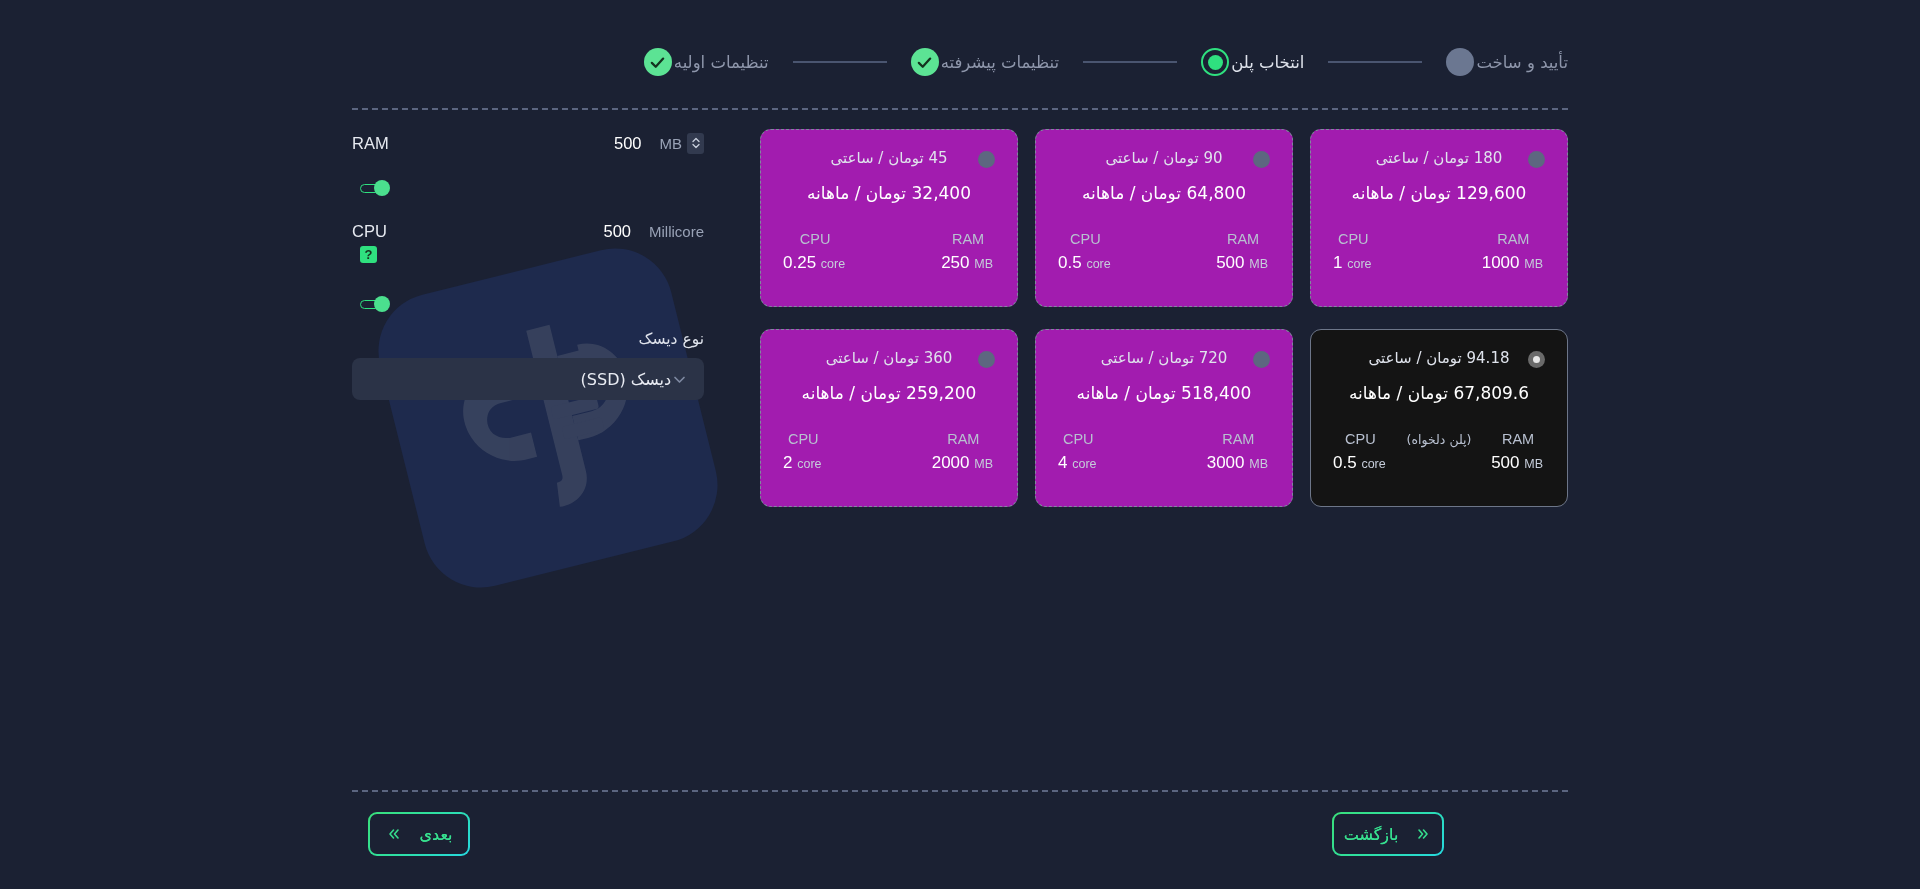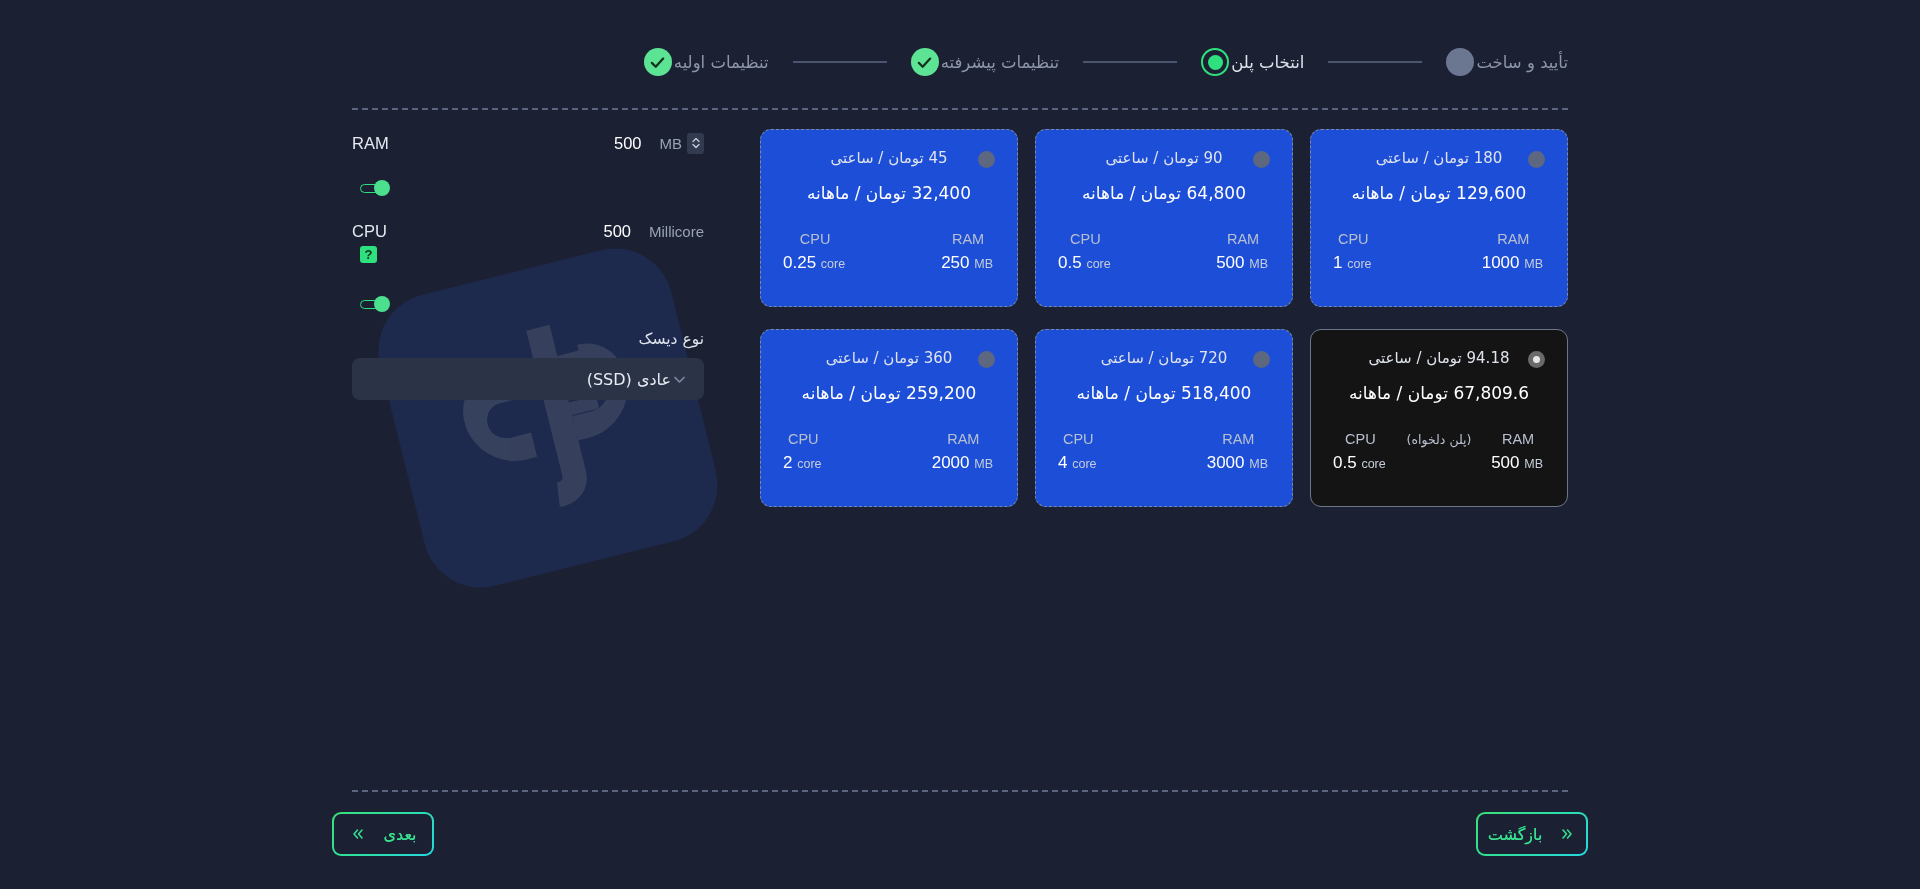--- a/index.html
+++ b/index.html
@@ -208,21 +208,21 @@
     grid-template-columns: repeat(3, 258px);
     grid-auto-rows: 178px;
     gap: 22px 17px;
     direction: rtl;
     z-index: 2;
   }
   .plan {
     position: relative;
     border: 1.6px dashed #7f889e;
     border-radius: 11px;
-    background: #1d4ed8;
+    background: #a21caf;
     padding: 18px 22px 0 22px;
   }
   .plan.selected {
     border: 1.6px solid #6d7689;
     background: #141414;
   }
   .radio {
     position: absolute;
     right: 22px; top: 21px;
     width: 17px; height: 17px;
@@ -278,22 +278,22 @@
     left: 50%; top: 1px;
     transform: translateX(-50%);
     font-size: 12.5px;
     color: #b8c0d0;
     white-space: nowrap;
   }
 
   
   .footer {
     position: absolute;
-    left: 332px; top: 812px;
-    width: 1256px; height: 48px;
+    left: 368px; top: 812px;
+    width: 1076px; height: 48px;
     z-index: 2;
   }
   .btn-outline {
     position: absolute;
     top: 0; height: 44px;
     border-radius: 9px;
     padding: 2px;
     background: linear-gradient(135deg, #3ae07a 0%, #2fe0a0 45%, #26d9e0 100%);
     display: block;
   }
@@ -434,21 +434,21 @@
     </div>
 
 
     <div class="select-label">نوع دیسک</div>
     <div class="select-box">
       <span class="select-arrow">
         <svg viewBox="0 0 17 17" fill="none" stroke="#7e89a1" stroke-width="1.7" stroke-linecap="round" stroke-linejoin="round">
             <path d="M4 6.5l4.5 4.5L13 6.5"></path>
           </svg>
       </span>
-      <span class="select-value">عادی (SSD)</span>
+      <span class="select-value">دیسک (SSD)</span>
     </div>
   </div>
 
   <div class="plans">
 
     <div class="plan">
       <span class="radio"></span>
       <div class="plan-hourly">180 تومان / ساعتی</div>
       <div class="plan-monthly">129,600 تومان / ماهانه</div>
       <div class="plan-specs">

